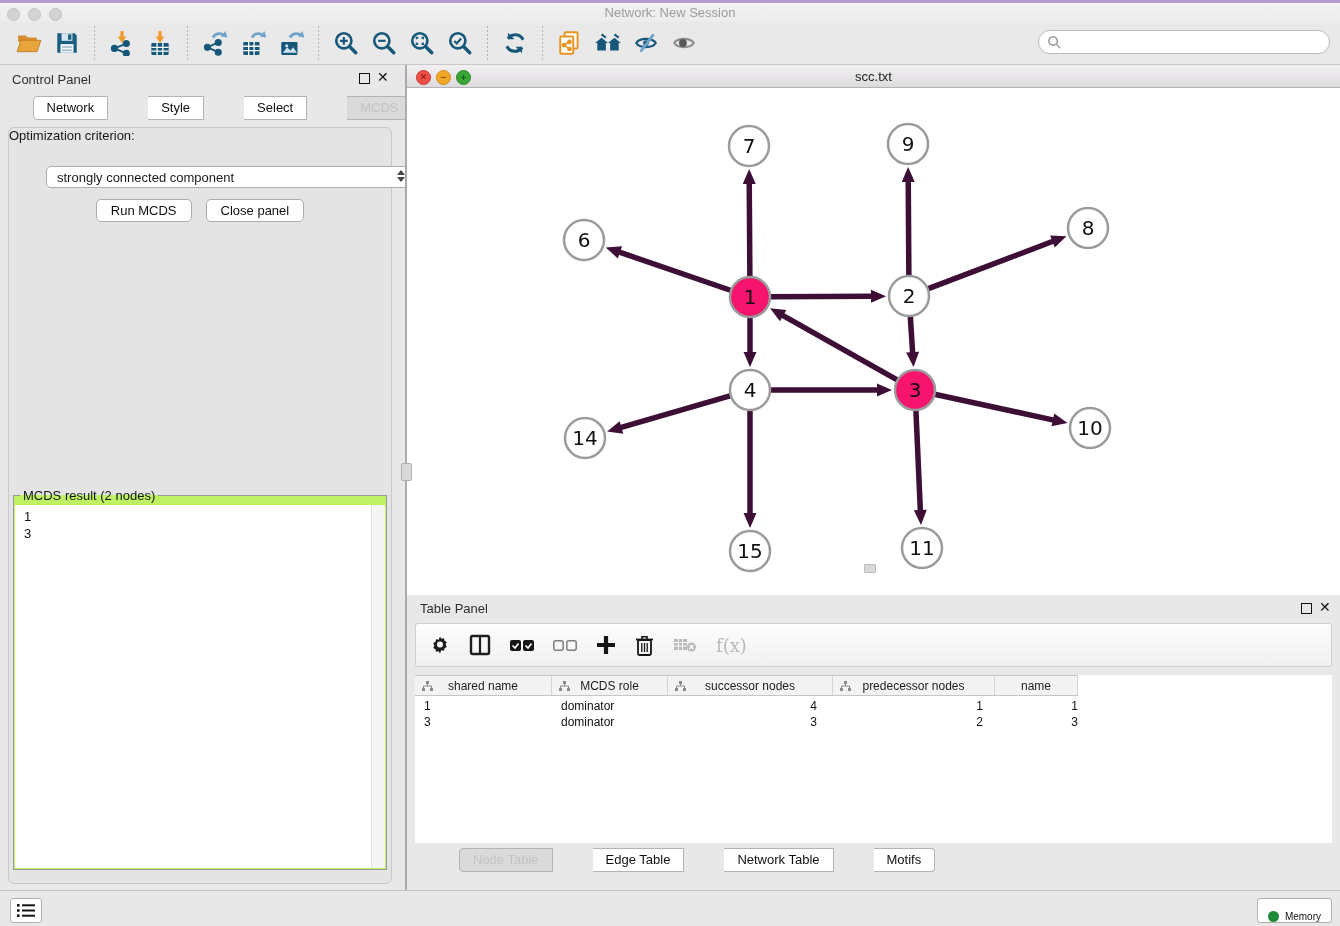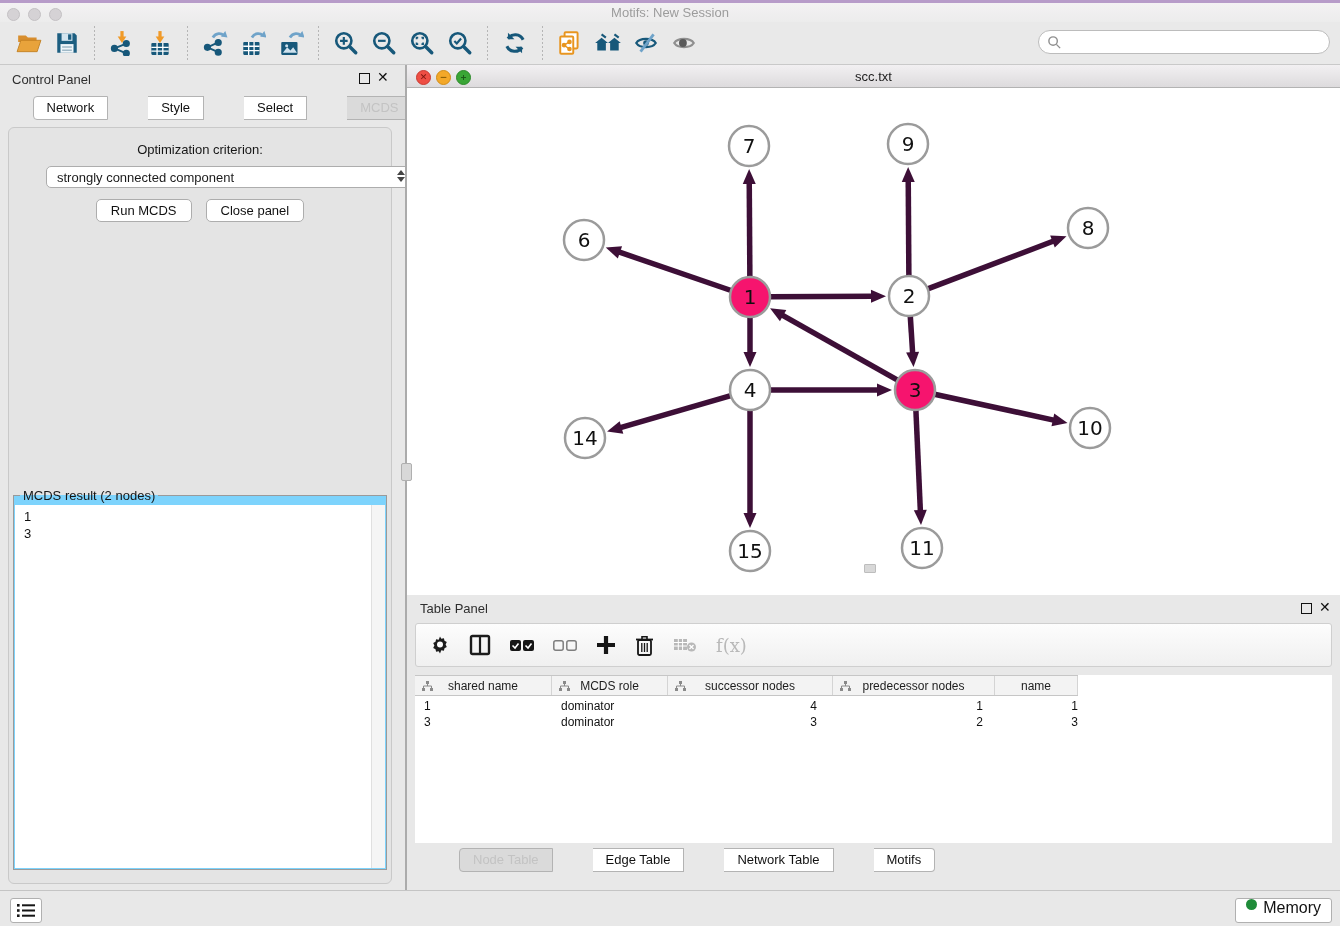--- a/index.html
+++ b/index.html
@@ -31,30 +31,30 @@
   .panel-float{position:absolute;top:8px;width:9px;height:9px;border:1.5px solid #111;background:transparent;}
   .panel-close{position:absolute;top:4px;font-size:14px;font-weight:bold;color:#111;font-family:"DejaVu Sans",sans-serif;line-height:16px;}
   .cp-header .panel-float{left:359px;} .cp-header .panel-close{left:377px;}
   .tabs-row{position:absolute;top:31px;left:0;width:100%;display:flex;justify-content:center;}
   .tab{font-size:13px;padding:3px 13px 4px 13px;background:#fff;border:1px solid #b3b3b3;border-left:none;color:#111;margin-left:40px;}
   .tab.first{border-left:1px solid #b3b3b3;border-radius:4px 0 0 4px;}
   .tab.last{border-radius:0 4px 4px 0;}
   .tab.active{background:#dadada;color:#c3c3c3;}
   .cp-content{position:absolute;left:8px;top:62px;width:384px;height:757px;background:#e4e4e4;
     border:1px solid #c9c9c9;border-radius:6px;box-sizing:border-box;}
-  .opt-label{text-align:center;font-size:13px;margin-top:14px;color:#161616;}
+  .opt-label{text-align:left;font-size:13px;color:#161616;}
   .combo{position:absolute;left:37px;top:38px;width:366px;height:22px;background:#fff;border:1px solid #adadad;
     border-radius:5px;box-sizing:border-box;font-size:13px;display:flex;align-items:center;padding-left:10px;}
   .combo .stepper{position:absolute;right:6px;top:3px;display:flex;flex-direction:column;gap:2px;}
   .combo .up{width:0;height:0;border-left:4px solid transparent;border-right:4px solid transparent;border-bottom:5px solid #444;}
   .combo .down{width:0;height:0;border-left:4px solid transparent;border-right:4px solid transparent;border-top:5px solid #444;}
   .btn-row{position:absolute;left:0;top:71px;width:100%;display:flex;justify-content:center;gap:14px;}
   .push-btn{background:#fff;border:1px solid #adadad;border-radius:5px;font-size:13px;padding:3px 14px;color:#111;}
   .result-box{position:absolute;left:4px;top:360px;width:372px;height:380px;border:1px solid #9a9a9a;
-    margin:0;padding:0;background:#7dd3fc;}
+    margin:0;padding:0;background:#bef264;}
   .result-box legend{font-size:13px;margin-left:6px;padding:0 3px;color:#161616;}
   .result-inner{position:absolute;left:1px;top:2px;right:1px;bottom:1px;background:#fff;}
   .result-text{padding:3px 0 0 9px;font-size:13px;line-height:17px;color:#111;}
   .result-scroll{position:absolute;right:0;top:0;width:13px;height:100%;background:#f5f5f5;border-left:1px solid #e0e0e0;}
   
   .network-window{position:absolute;left:407px;top:65px;width:933px;height:530px;background:#fff;}
   .nw-titlebar{position:absolute;left:0;top:0;width:100%;height:23px;
     background:linear-gradient(#f2f0f2,#dddbdd);border-bottom:1px solid #b3b3b3;box-sizing:border-box;}
   .nw-title{position:absolute;top:4px;left:0;width:100%;text-align:center;font-size:13px;color:#1c1c1c;}
   .traffic{position:absolute;top:5px;width:13px;height:13px;border-radius:50%;font:bold 9px/13px "DejaVu Sans",sans-serif;text-align:center;}
@@ -81,33 +81,33 @@
   .trow .tcell{box-sizing:border-box;line-height:16px;}
   .trow .c0{padding-left:9px;} .trow .c1{padding-left:9px;}
   .trow .c2{text-align:right;padding-right:16px;} .trow .c3{text-align:right;padding-right:12px;}
   .trow .c4{padding-left:9px;}
   .tp-tabs{position:absolute;left:0;top:253px;width:100%;display:flex;justify-content:flex-start;padding-left:12px;}
   
   .statusbar{position:absolute;left:0;top:890px;width:1340px;height:36px;background:#e8e8e8;border-top:1px solid #c4c4c4;box-sizing:border-box;}
   .sb-left-btn{position:absolute;left:10px;top:7px;width:32px;height:25px;background:#fff;border:1px solid #b0b0b0;border-radius:3px;
     display:flex;align-items:center;justify-content:center;box-sizing:border-box;}
   .memory-btn{position:absolute;right:8px;top:7px;height:25px;background:#fff;border:1px solid #b0b0b0;border-radius:3px;
-    display:flex;align-items:flex-start;gap:6px;padding:0 10px;font-size:16px;color:#111;box-sizing:border-box;}
+    display:flex;align-items:flex-end;gap:6px;padding:0 10px;font-size:10px;color:#111;box-sizing:border-box;}
   .mem-dot{width:11px;height:11px;border-radius:50%;background:#1f8b39;}
   svg{display:block;}
 </style>
 </head>
 <body>
 
 <div class="titlebar">
   <div class="purple"></div>
   <div class="tl-dot t1"></div>
   <div class="tl-dot t2"></div>
   <div class="tl-dot t3"></div>
-  <div class="win-title">Motifs: New Session</div>
+  <div class="win-title">Network: New Session</div>
 </div>
 
 <div class="toolbar">
   <div class="tb-ico">
     <svg width="26" height="26" viewBox="0 0 24 24">
         <path d="M2 5h7l2 2h8v4H2z" fill="#d88e2e"></path>
         <path d="M1 20 4.5 9.5H23L19.5 20Z" fill="#e8a33b" stroke="#c07e1f" stroke-width="0.8"></path>
       </svg>
   </div>
   <div class="tb-ico">

